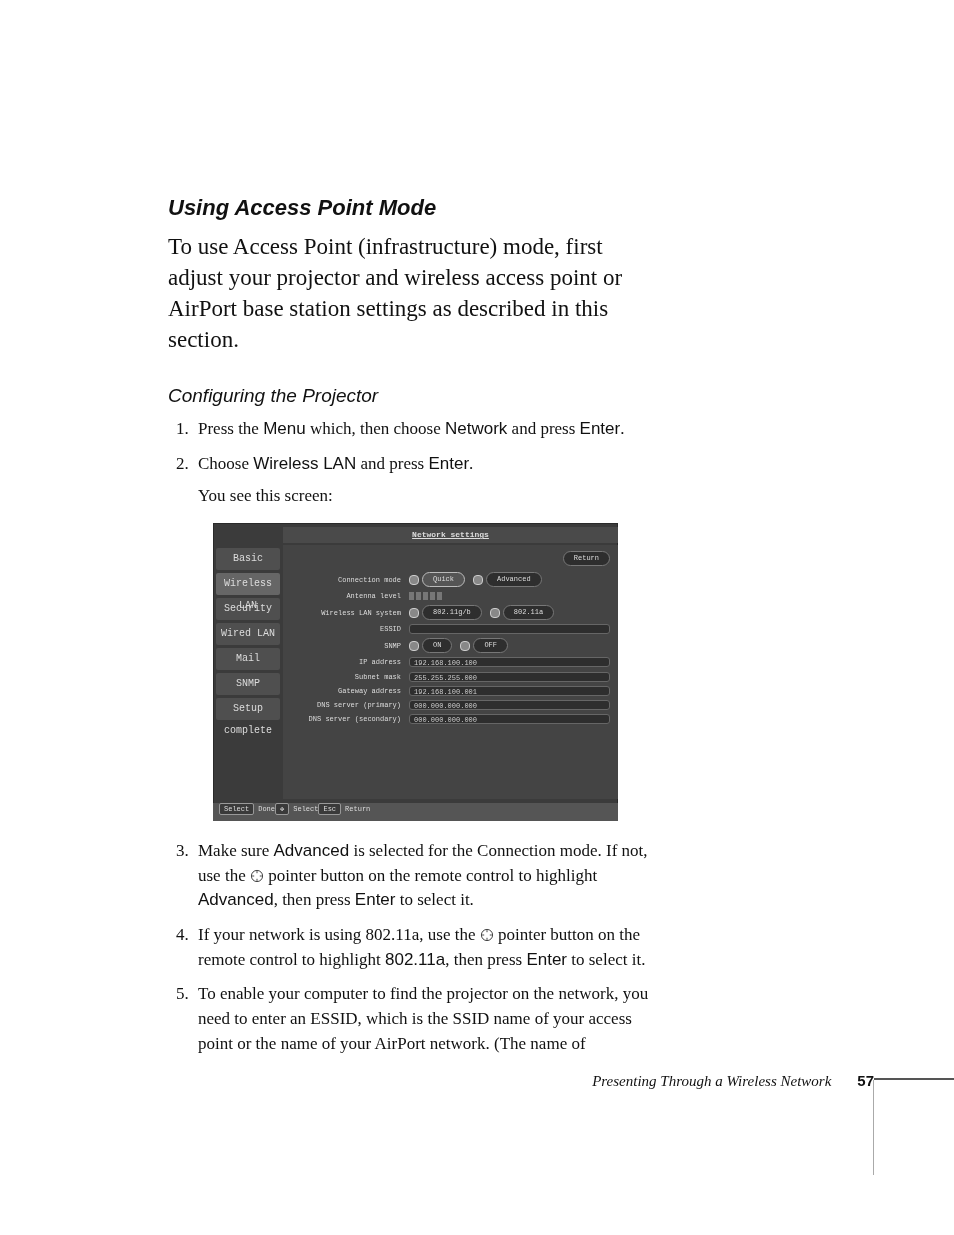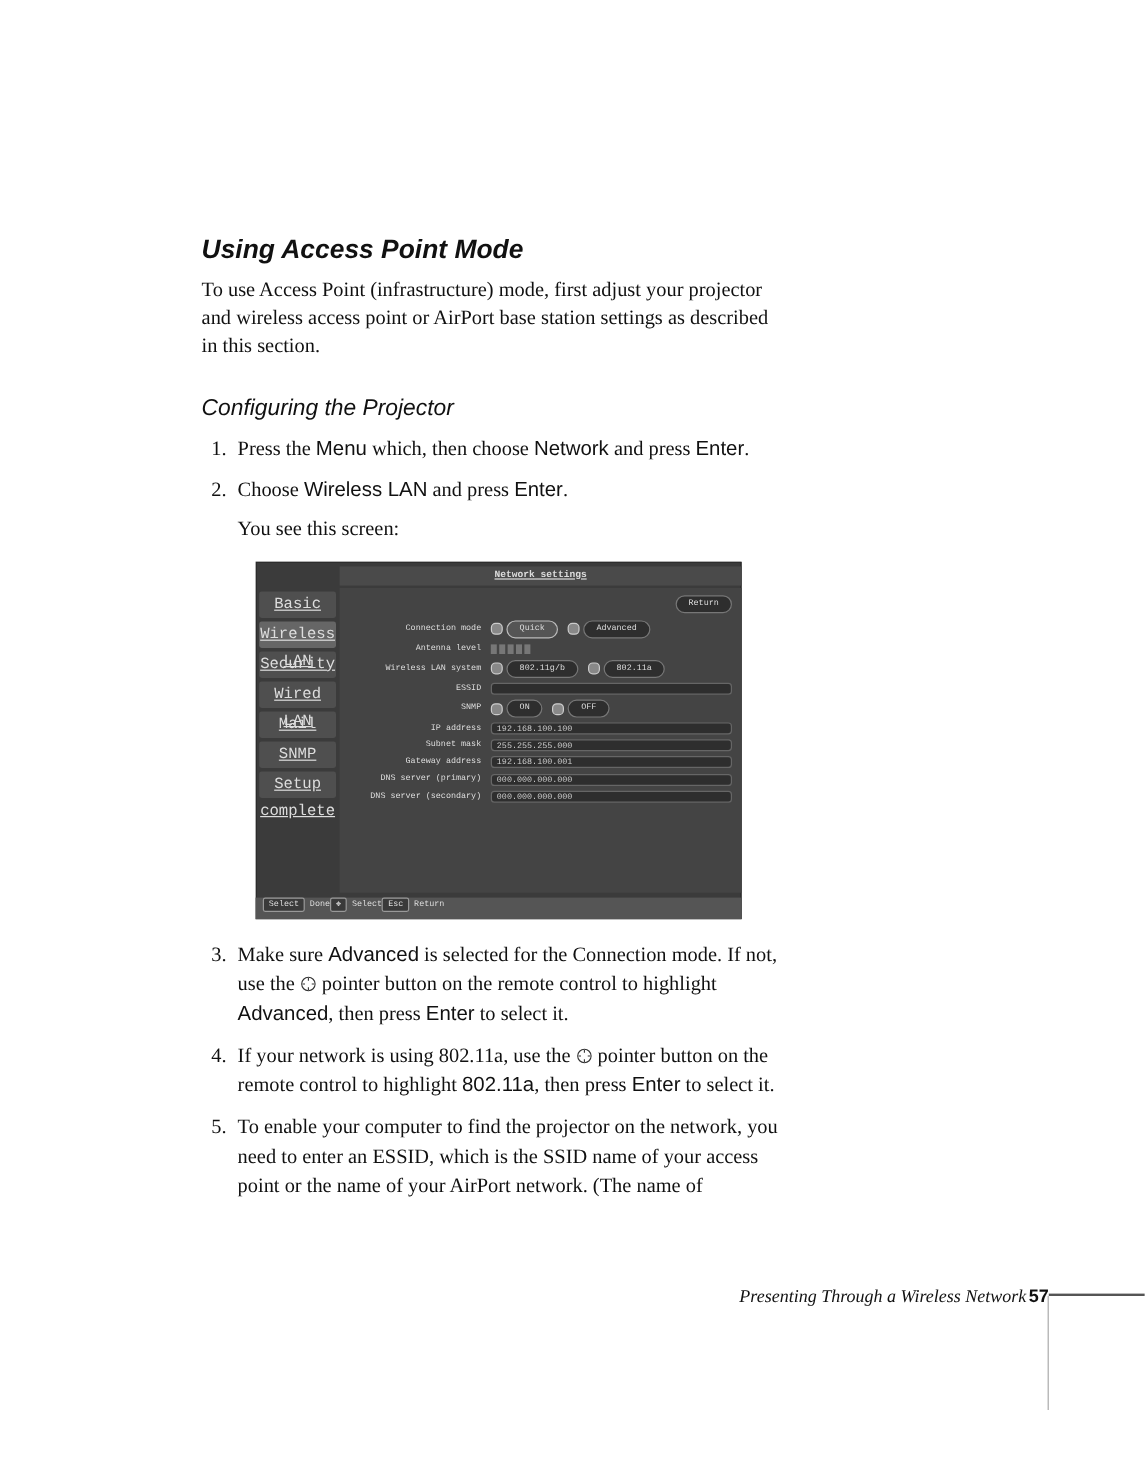--- a/index.html
+++ b/index.html
@@ -18,21 +18,21 @@
     padding: 195px 175px 0 168px;
   }
   h2.section-title {
     font-family: "Helvetica Neue", Arial, sans-serif;
     font-weight: 700;
     font-style: italic;
     font-size: 22px;
     margin: 0 0 10px 0;
   }
   p.intro {
-    font-size: 17px;
+    font-size: 23px;
     line-height: 1.35;
     margin: 0 0 30px 0;
     max-width: 480px;
   }
   h3.subsection-title {
     font-family: "Helvetica Neue", Arial, sans-serif;
     font-style: italic;
     font-weight: 400;
     font-size: 19px;
     margin: 0 0 10px 0;
@@ -88,22 +88,21 @@
     bottom: 22px;
   }
   .shot-tab {
     height: 22px;
     line-height: 22px;
     text-align: center;
     margin: 3px 3px 3px 3px;
     background: #4f4f4f;
     color: #ddd;
     border-radius: 2px;
-    font-size: 13px;
-    text-decoration: underline;
+    font-size: 10px;
   }
   .shot-main {
     position: absolute;
     left: 70px;
     right: 0;
     top: 22px;
     bottom: 22px;
     background: #444;
     padding: 6px 8px 6px 8px;
     box-sizing: border-box;
@@ -211,21 +210,21 @@
   .page-footer {
     position: absolute;
     bottom: 145px;
     right: 80px;
     font-size: 15px;
     text-align: right;
   }
   .page-footer .sec {
     font-style: italic;
     font-family: Georgia, serif;
-    margin-right: 2px;
+    margin-right: 26px;
   }
   .page-footer .pno {
     font-family: "Helvetica Neue", Arial, sans-serif;
     font-weight: 700;
   }
   .footer-rule {
     position: absolute;
     right: 0;
     bottom: 155px;
     width: 80px;

